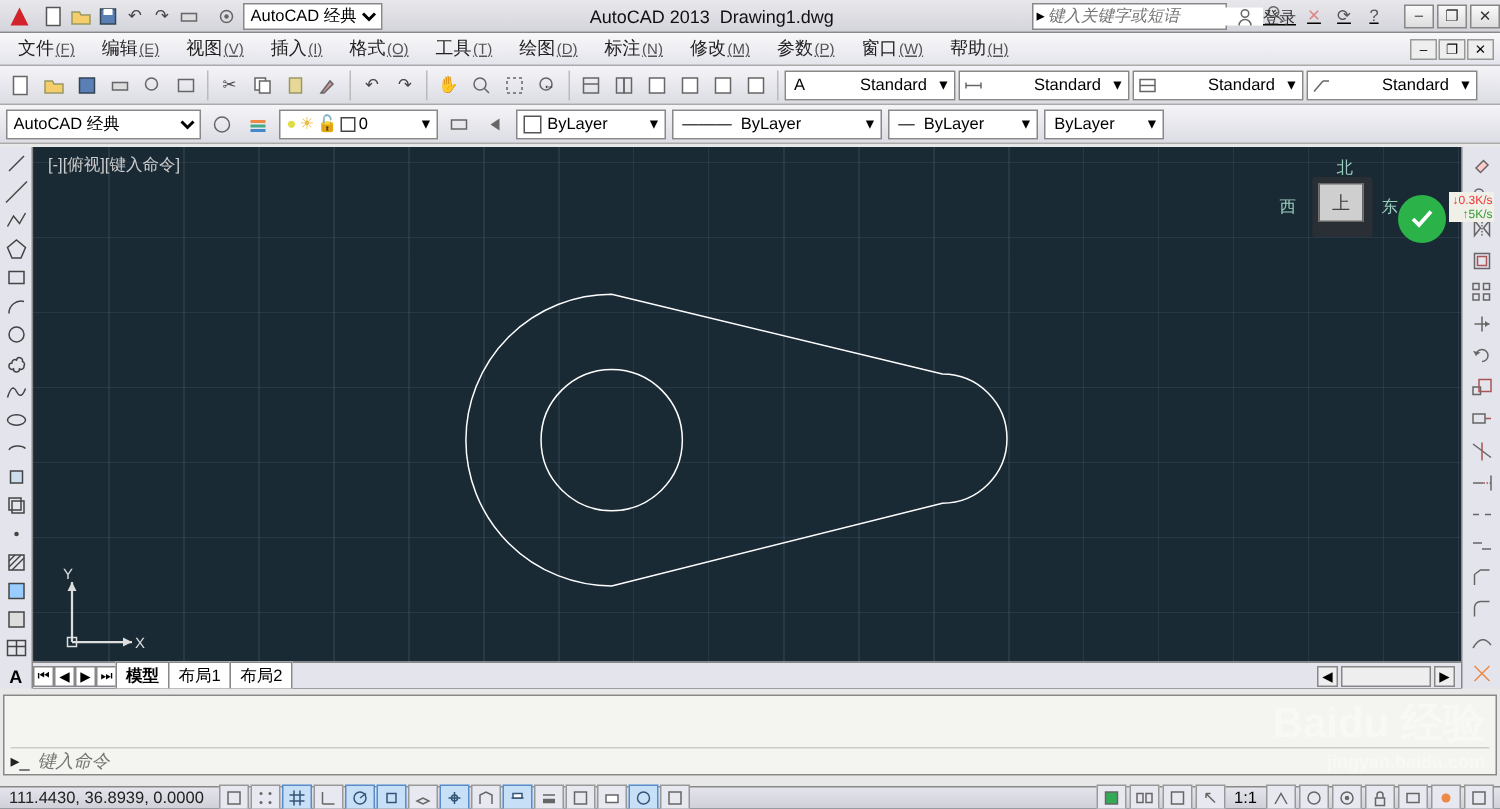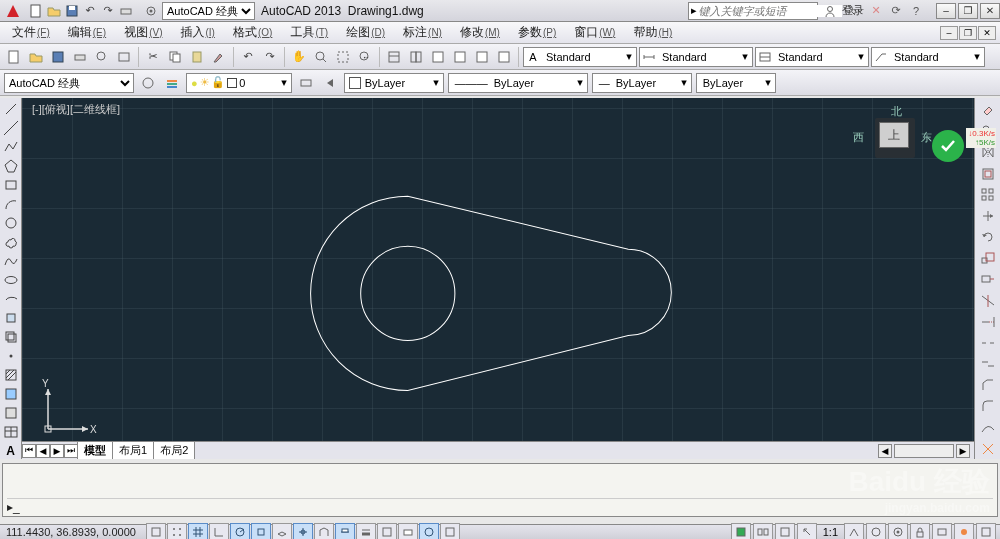--- a/index.html
+++ b/index.html
@@ -5,41 +5,41 @@
 * { margin: 0; padding: 0; box-sizing: border-box; font-family: "Microsoft YaHei", SimSun, Arial, sans-serif; }
 body { width: 1000px; height: 539px; background: #e8e8e8; overflow: hidden; position: relative; font-size: 11px; }
 
 .titlebar { height: 22px; background: linear-gradient(#e8e8ec,#d4d4dc); display: flex; align-items: center; border-bottom: 1px solid #888; }
 .titlebar .logo { width: 22px; height: 20px; margin-left: 2px; display: flex; align-items: center; justify-content: center; }
 .titlebar .logo svg { width: 18px; height: 18px; }
 .qat { display: flex; align-items: center; gap: 2px; padding: 0 4px; }
 .qat .ic { width: 16px; height: 16px; display: flex; align-items: center; justify-content: center; color: #444; }
 .workspace { display: flex; align-items: center; gap: 4px; padding: 0 6px; }
 .workspace select { font-size: 11px; height: 18px; background: #fff; border: 1px solid #888; }
-.title-center { flex: 1; text-align: left; font-size: 12px; color: #111; }
+.title-center { flex: 1; text-align: center; font-size: 12px; color: #111; }
 .searchbox { width: 130px; height: 18px; background: #fff; border: 1px solid #888; display: flex; align-items: center; padding: 0 2px; gap: 2px; }
 .searchbox input { flex: 1; border: none; outline: none; font-size: 11px; font-style: italic; color: #888; }
-.title-right { display: flex; align-items: center; gap: 4px; padding: 0 4px; }
+.title-right { display: flex; align-items: flex-end; gap: 4px; padding: 0 4px; text-decoration: underline; }
 .title-right .ic { width: 16px; height: 16px; display: flex; align-items: center; justify-content: center; color: #555; }
 .title-right .login { color: #333; font-size: 11px; }
 .winbtns { display: flex; gap: 2px; margin-left: 8px; }
 .winbtns .wb { width: 20px; height: 16px; border: 1px solid #888; background: linear-gradient(#fafafa,#ddd); display: flex; align-items: center; justify-content: center; font-size: 10px; color: #333; }
 
 .menubar { height: 22px; background: linear-gradient(#f8f8fa,#e4e4ec); display: flex; align-items: center; border-bottom: 1px solid #aaa; padding-left: 4px; gap: 2px; }
 .menubar .mi { padding: 2px 8px; color: #222; font-size: 12px; }
 .menubar .mi .hot { text-decoration: underline; color: #555; margin-left: 1px; font-size: 10px; }
 .menubar .right-docwin { margin-left: auto; display: flex; gap: 1px; padding-right: 4px; }
 .menubar .right-docwin .wb { width: 18px; height: 14px; border: 1px solid #999; background: #eee; display: flex; align-items: center; justify-content: center; font-size: 9px; }
 
 .toolbar { height: 26px; background: linear-gradient(#f4f4f8,#dcdce4); border-bottom: 1px solid #aaa; display: flex; align-items: center; padding: 0 4px; gap: 2px; }
 .toolbar .tb { width: 20px; height: 20px; display: flex; align-items: center; justify-content: center; color: #444; border: 1px solid transparent; }
 .toolbar .sep { width: 1px; height: 20px; background: #bbb; margin: 0 2px; }
 .toolbar .dd { display: flex; align-items: center; border: 1px solid #888; background: #fff; height: 20px; }
 .toolbar .dd .ddic { width: 18px; display: flex; align-items: center; justify-content: center; }
-.toolbar .dd .ddtxt { min-width: 80px; padding: 0 4px; }
+.toolbar .dd .ddtxt { min-width: 80px; padding: 0 4px; text-align: right; }
 .toolbar .dd .ddar { width: 14px; text-align: center; }
 
 .toolbar2 { height: 26px; background: linear-gradient(#f4f4f8,#dcdce4); border-bottom: 1px solid #aaa; display: flex; align-items: center; padding: 0 4px; gap: 4px; }
 .toolbar2 select { height: 20px; font-size: 11px; border: 1px solid #888; background: #fff; }
 .toolbar2 .tb { width: 20px; height: 20px; display: flex; align-items: center; justify-content: center; }
 .toolbar2 .layerctl { display: flex; align-items: center; gap: 2px; border: 1px solid #888; background: #fff; height: 20px; padding: 0 4px; }
 .toolbar2 .dd2 { display: flex; align-items: center; border: 1px solid #888; background: #fff; height: 20px; min-width: 100px; }
 .toolbar2 .swatch { width: 12px; height: 12px; display: inline-block; border: 1px solid #555; margin: 0 4px; }
 
 .main { position: absolute; top: 98px; bottom: 80px; left: 0; right: 0; display: flex; }
@@ -474,21 +474,21 @@
           <line x1="8" y1="3" x2="8" y2="13" stroke="#444"></line>
         </svg>
       </div>
     <div class="lt">
         <span style="font-size:12px;font-weight:bold">A</span>
       </div>
   </div>
 
   <div class="canvas">
     <div class="grid"></div>
-    <div class="viewlabel">[-][俯视][二维线框]</div>
+    <div class="viewlabel">[-][俯视][键入命令]</div>
     <svg class="drawing-svg" viewBox="0 0 950 360">
       <circle cx="385" cy="195" r="47" fill="none" stroke="#fff" stroke-width="1"></circle>
       <path d="M 385 98
                A 97 97 0 1 0 385 292
                L 605 237
                A 43 43 0 0 0 605 151
                Z" fill="none" stroke="#fff" stroke-width="1"></path>
     </svg>
     <div class="ucs">
       <svg viewBox="0 0 60 60">
@@ -634,20 +634,21 @@
         </svg>
       </div>
   </div>
 </div>
 
 <div class="cmdline">
   <div class="hist">
   </div>
   <div class="prompt">
     <span class="pic">▸_</span>
+    <input placeholder="键入命令" style="">
   </div>
 </div>
 
 <div class="statusbar">
   <div class="coords">111.4430, 36.8939, 0.0000</div>
   <div class="sbtns">
     <div class="sbtn">
         <svg width="12" height="12">
           <rect x="2" y="2" width="8" height="8" fill="none" stroke="#666"></rect>
         </svg>

